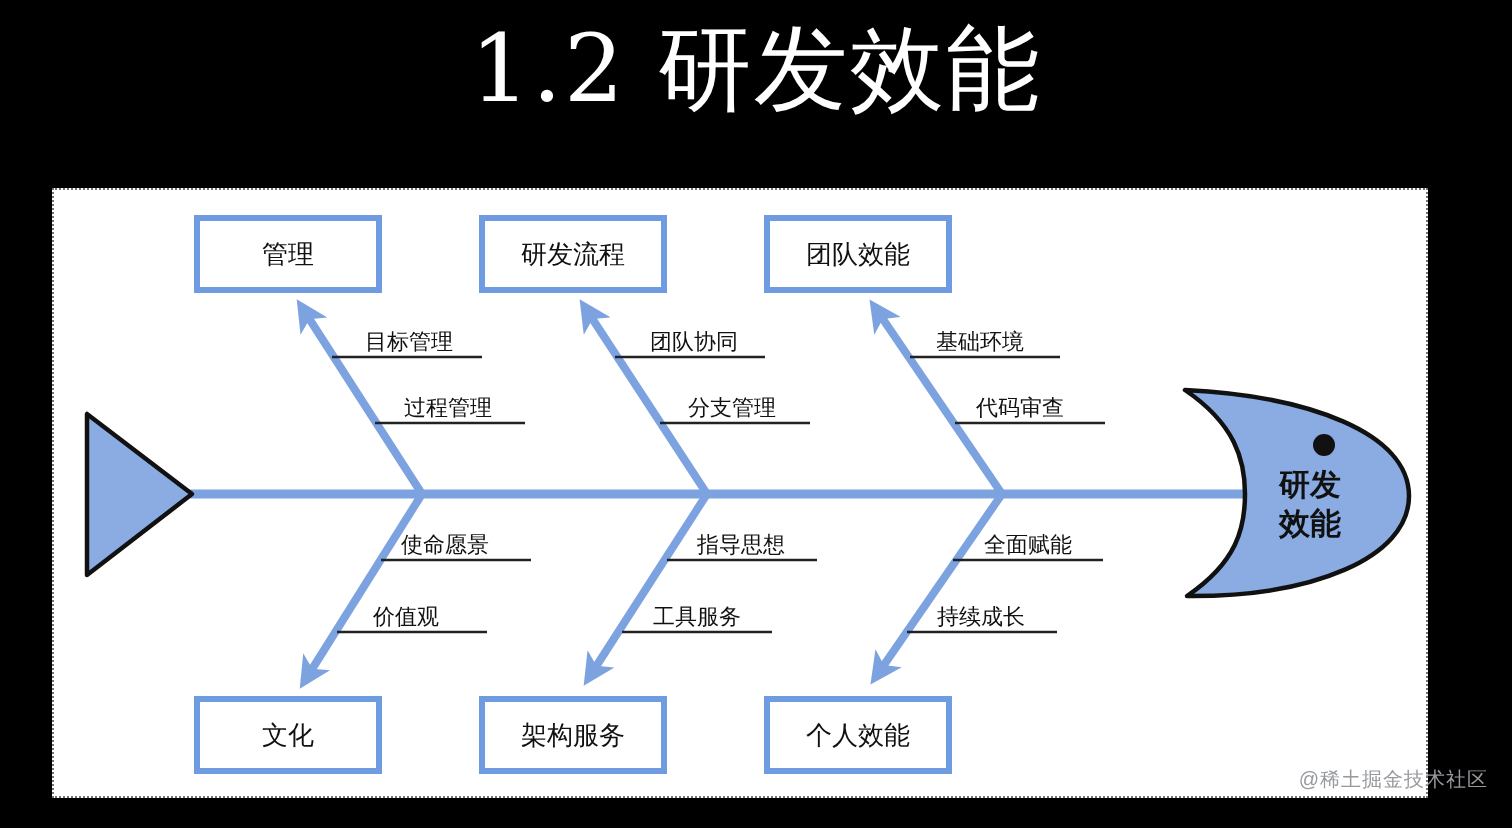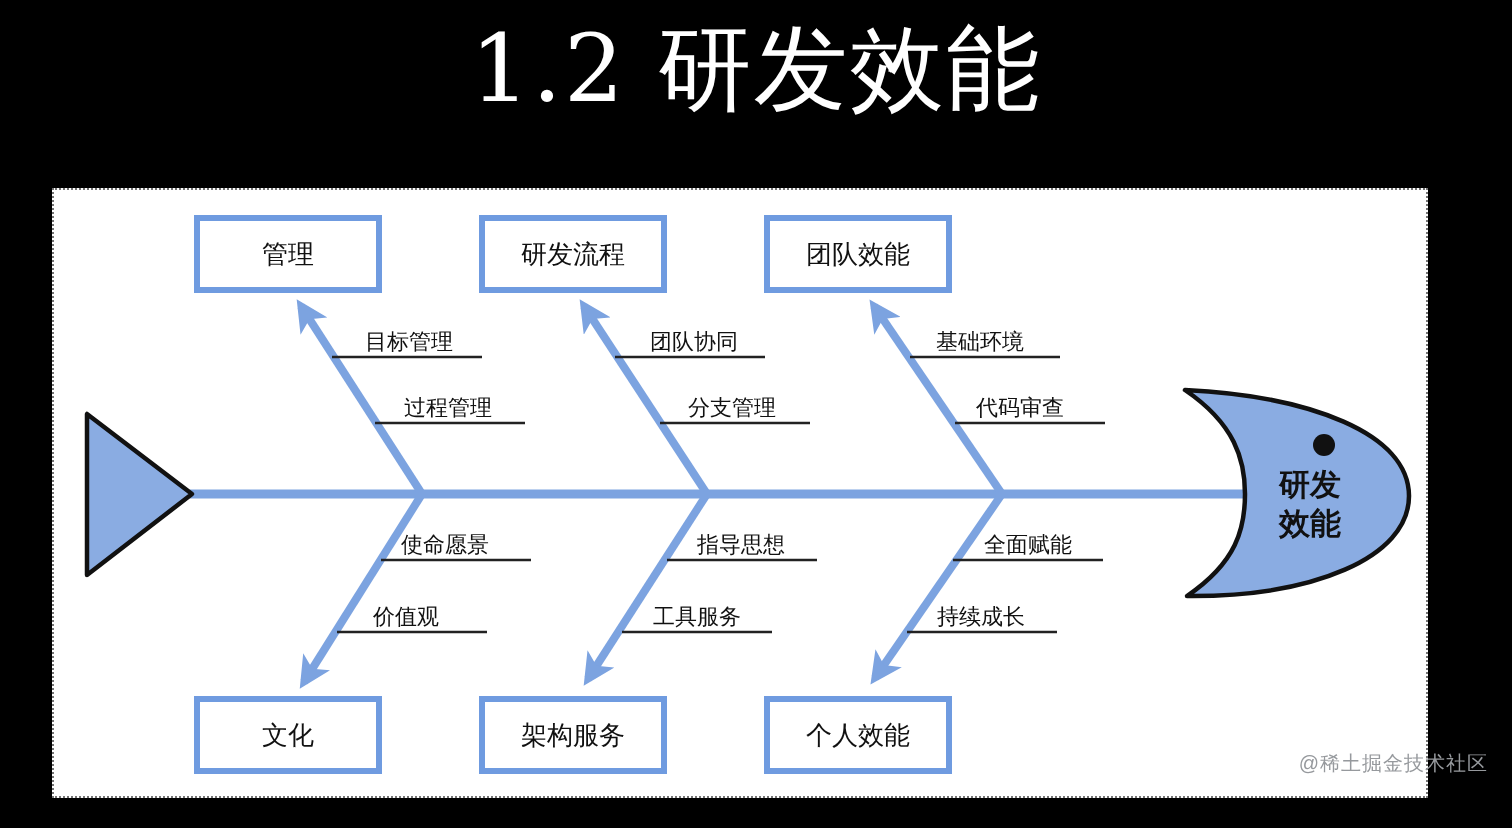--- a/index.html
+++ b/index.html
@@ -32,21 +32,21 @@
   .branch{stroke:var(--line-blue);stroke-width:8;fill:none;}
   .arrowhead{fill:var(--line-blue);}
   .tail,.head{fill:var(--head-fill);stroke:#111;stroke-width:4.5;stroke-linejoin:round;}
   .eye{fill:#111;}
   .head-label{font-size:31px;font-weight:bold;text-anchor:middle;}
   .box{fill:#ffffff;stroke:var(--box-border);stroke-width:6;}
   .box-label{font-size:26px;text-anchor:middle;}
   .sub-line{stroke:#222222;stroke-width:2.5;}
   .sub-label{font-size:22px;}
   .watermark{
-    position:absolute;top:750px;right:24px;
+    position:absolute;top:766px;right:24px;
     font-size:20px;color:var(--watermark);letter-spacing:1px;text-align:center;
   }
 </style>
 </head>
 <body>
 
 <div class="title">1.2 研发效能</div>
 
 <div class="panel">
   <svg width="1376" height="610" viewBox="0 0 1376 610" xmlns="http://www.w3.org/2000/svg">

